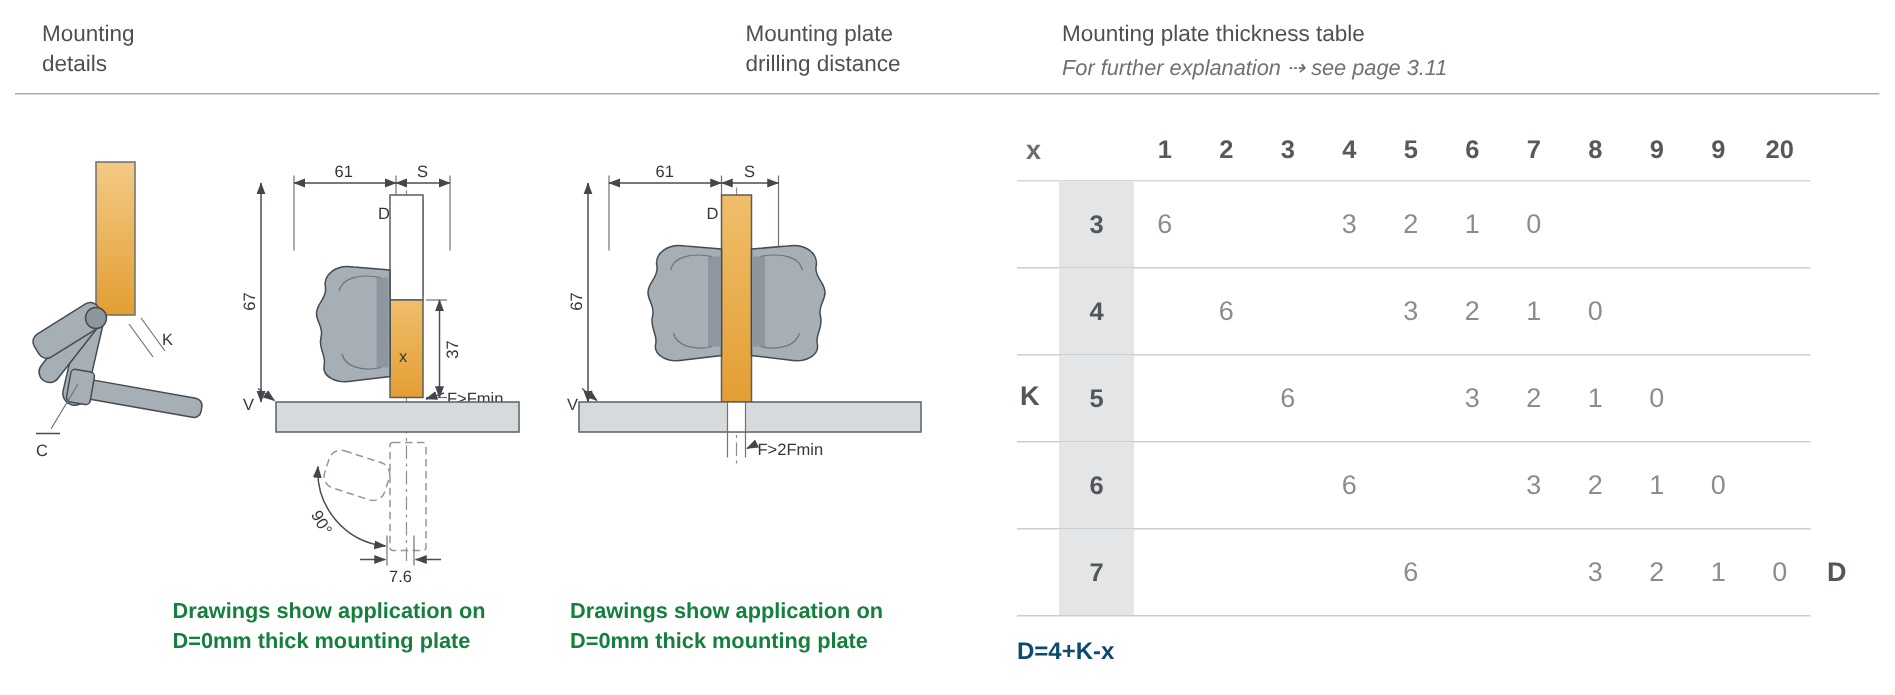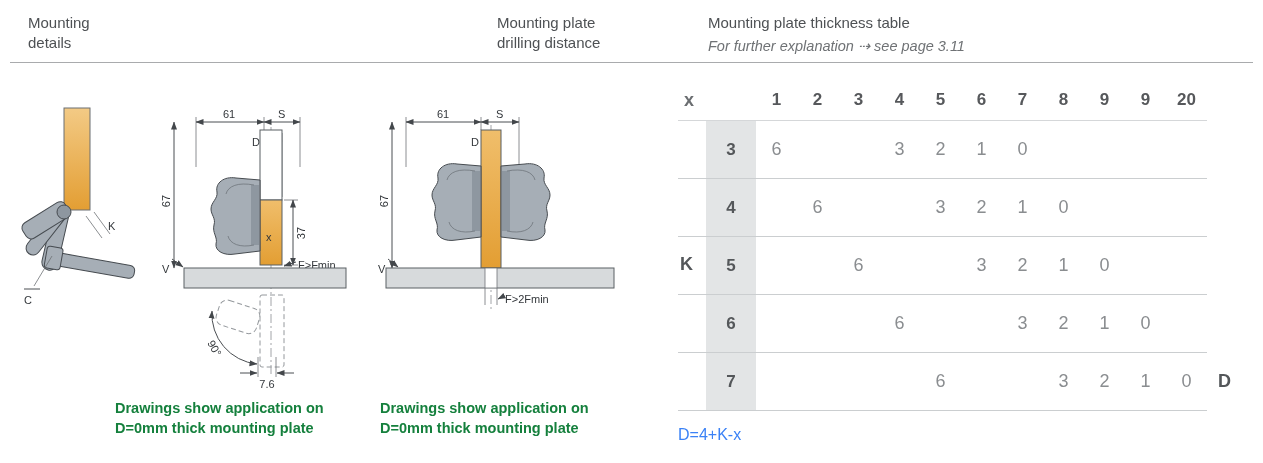--- a/index.html
+++ b/index.html
@@ -43,21 +43,21 @@
   .tbody { position:absolute; left:0; top:40px; }
   .trow { display:grid; grid-template-columns:78px repeat(11,41px); height:57px;
           align-items:center; border-bottom:1px solid #CBCED0; }
   .trow:first-child { border-top:1px solid #D5D7D9; }
   .kcell { width:50px; margin-left:28px; height:57px; background:#E3E5E6;
            display:flex; align-items:center; justify-content:center;
            font-size:17px; font-weight:bold; color:#54575A; }
   .tcell { text-align:center; font-size:18px; color:#8A8D90; }
   .klab { position:absolute; left:2px;  top:174px; font-size:18px; font-weight:bold; color:#54575A; }
   .dlab { position:absolute; left:540px; top:291px; font-size:18px; font-weight:bold; color:#54575A; }
-  .formula { position:absolute; left:0; top:346px; font-size:16px; font-weight:normal; color:#3b82f6; }
+  .formula { position:absolute; left:0; top:346px; font-size:16px; font-weight:bold; color:#0c4a6e; }
 </style>
 </head>
 <body>
 
 <div class="page">
 
   <div class="hcol c1">
     <div>Mounting</div>
     <div>details</div>
   </div>

